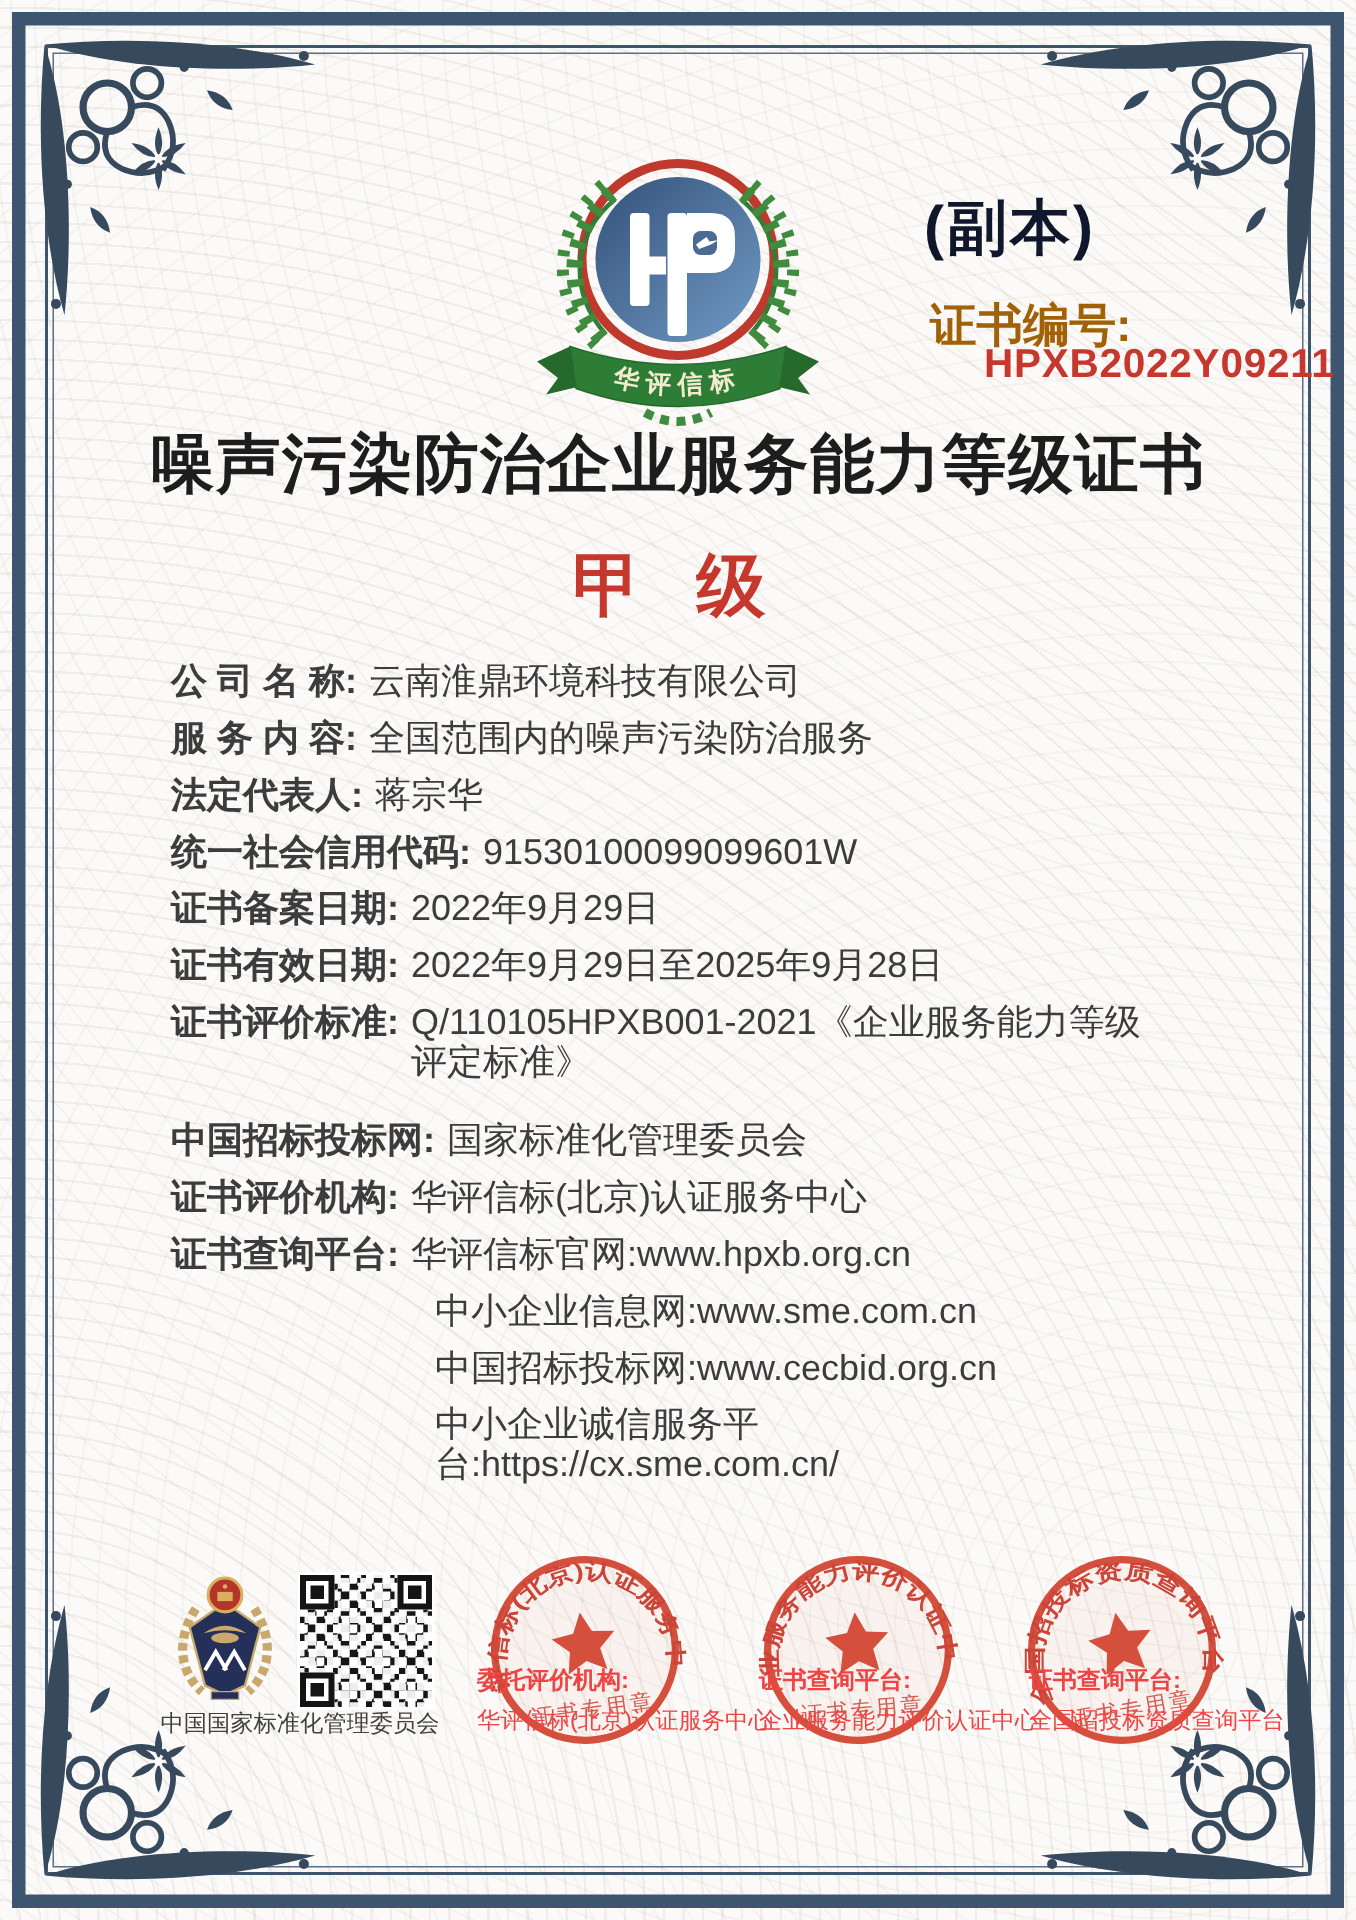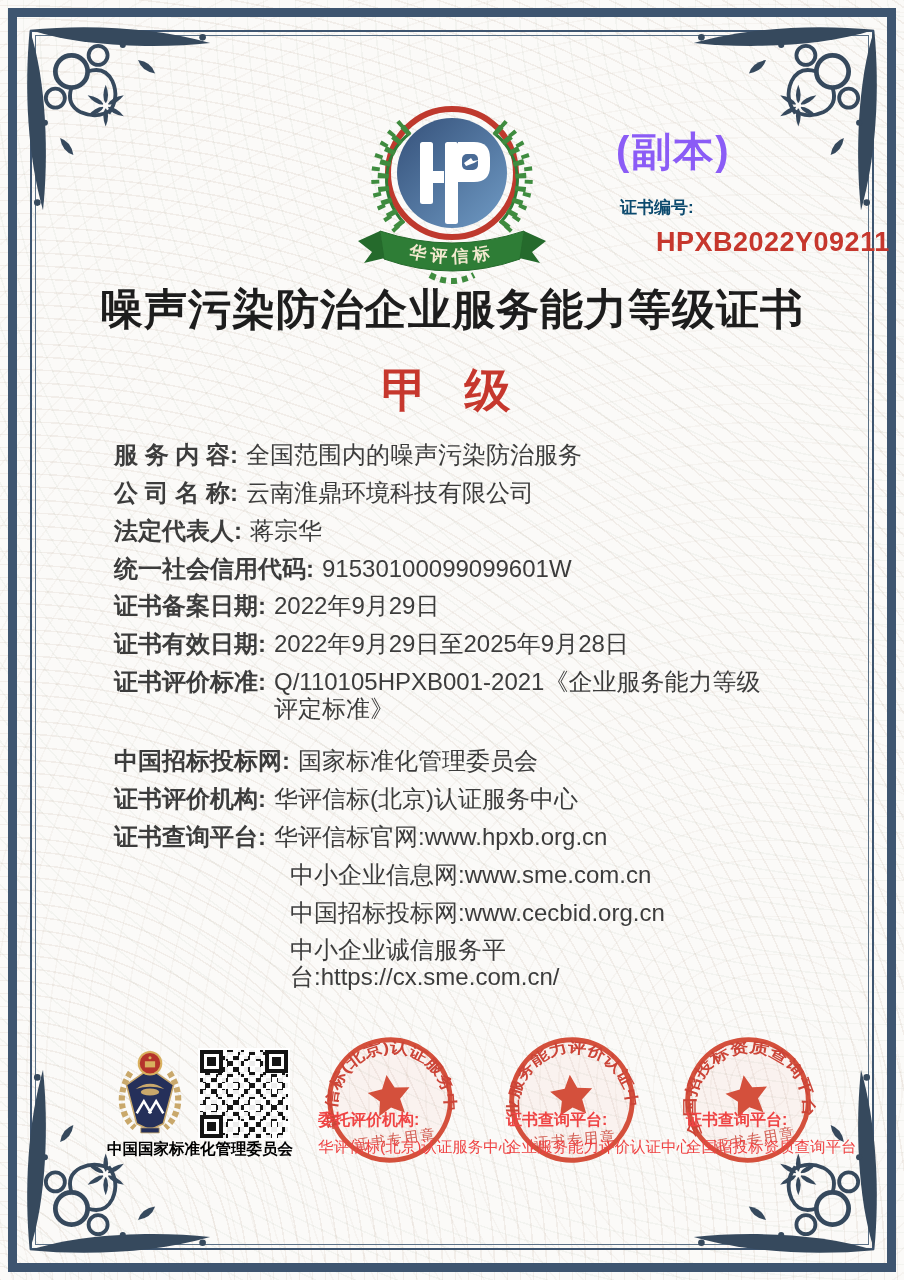--- a/index.html
+++ b/index.html
@@ -21,22 +21,22 @@
   .frame-mid{position:absolute;inset:30px;border:2px solid #3e5570;}
   .frame-fine{position:absolute;inset:35px;border:1px solid #5a7086;}
   .corner{position:absolute;width:190px;height:190px;z-index:3;}
   .corner.tl{top:24px;left:24px;}
   .corner.tr{top:24px;right:24px;transform:scaleX(-1);}
   .corner.bl{bottom:24px;left:24px;transform:scaleY(-1);}
   .corner.br{bottom:24px;right:24px;transform:scale(-1,-1);}
 
   .logo{position:absolute;left:352px;top:95px;width:200px;height:195px;z-index:4;}
 
-  .copy-label{position:absolute;left:616px;top:124px;font-size:40px;font-weight:700;color:#8b5cf6;letter-spacing:2px;}
-  .certno-label{position:absolute;left:620px;top:196px;font-size:17px;font-weight:700;color:#0c4a6e;}
+  .copy-label{position:absolute;left:616px;top:124px;font-size:40px;font-weight:700;color:#0f172a;letter-spacing:2px;}
+  .certno-label{position:absolute;left:620px;top:196px;font-size:31px;font-weight:700;color:#a16207;}
   .certno-value{position:absolute;left:620px;top:227px;font-size:27px;font-weight:700;letter-spacing:.5px;margin-left:36px;}
 
   .title{position:absolute;left:0;top:281px;width:100%;text-align:center;
     font-size:43px;font-weight:900;color:#1d1d1d;letter-spacing:1px;}
   .grade{position:absolute;left:0;top:360px;width:100%;text-align:center;
     font-size:46px;font-weight:900;letter-spacing:12px;}
 
   .block{position:absolute;left:114px;width:652px;font-size:24px;}
   .block.info{top:442px;}
   .block.dates{top:593px;}
@@ -50,21 +50,21 @@
   
   .emblem{position:absolute;left:110px;top:1050px;width:80px;height:86px;}
   .qr{position:absolute;left:198px;top:1048px;width:92px;height:92px;background:#fff;padding:2px;box-sizing:border-box;}
   .qr-inner{position:relative;width:100%;height:100%;
     background:
       repeating-conic-gradient(rgba(255,255,255,.92) 0% 25%, rgba(0,0,0,0) 0% 50%) 3px 2px / 15px 15px,
       repeating-conic-gradient(#161616 0% 25%, #fff 0% 50%) 0 0 / 11px 11px;}
   .finder{position:absolute;width:15px;height:15px;border:4px solid #141414;background:#fff;}
   .finder::after{content:"";position:absolute;inset:3px;background:#141414;}
   .finder.tl{top:0;left:0;} .finder.tr{top:0;right:0;} .finder.bl{bottom:0;left:0;}
-  .committee{position:absolute;left:98px;top:1139px;width:204px;text-align:center;font-size:15.5px;font-weight:700;color:#000000;}
+  .committee{position:absolute;left:98px;top:1139px;width:204px;text-align:center;font-size:15.5px;font-weight:400;color:#404040;}
 
   .seal{position:absolute;width:136px;height:136px;z-index:4;}
   .seal.s1{left:322px;top:1032px;transform:rotate(-8deg);}
   .seal.s2{left:504px;top:1032px;transform:rotate(-5deg);}
   .seal.s3{left:680px;top:1032px;transform:rotate(-10deg);}
   .seal-cap{position:absolute;z-index:5;color:#ef4444;white-space:nowrap;}
   .seal-cap.bold{font-weight:700;font-size:16px;}
   .seal-cap.org{font-weight:500;font-size:15.5px;}
   .cap1a{left:318px;top:1110px;} .cap1b{left:318px;top:1137px;}
   .cap2a{left:506px;top:1110px;} .cap2b{left:506px;top:1137px;}
@@ -158,26 +158,26 @@
 
   <div class="copy-label">(副本)</div>
   <div class="certno-label">证书编号:</div>
   <div class="certno-value" style="color:#c6372d">HPXB2022Y09211</div>
 
   <div class="title">噪声污染防治企业服务能力等级证书</div>
   <div class="grade" style="color:#c6372d">甲 级</div>
 
   <div class="block info">
     <div class="row">
+        <span class="lbl">公 司 名 称:</span>
+        <span class="val">云南淮鼎环境科技有限公司</span>
+      </div>
+    <div class="row">
         <span class="lbl">服 务 内 容:</span>
         <span class="val">全国范围内的噪声污染防治服务</span>
-      </div>
-    <div class="row">
-        <span class="lbl">公 司 名 称:</span>
-        <span class="val">云南淮鼎环境科技有限公司</span>
       </div>
     <div class="row">
         <span class="lbl">法定代表人:</span>
         <span class="val">蒋宗华</span>
       </div>
     <div class="row">
         <span class="lbl">统一社会信用代码:</span>
         <span class="val">91530100099099601W</span>
       </div>
   </div>

